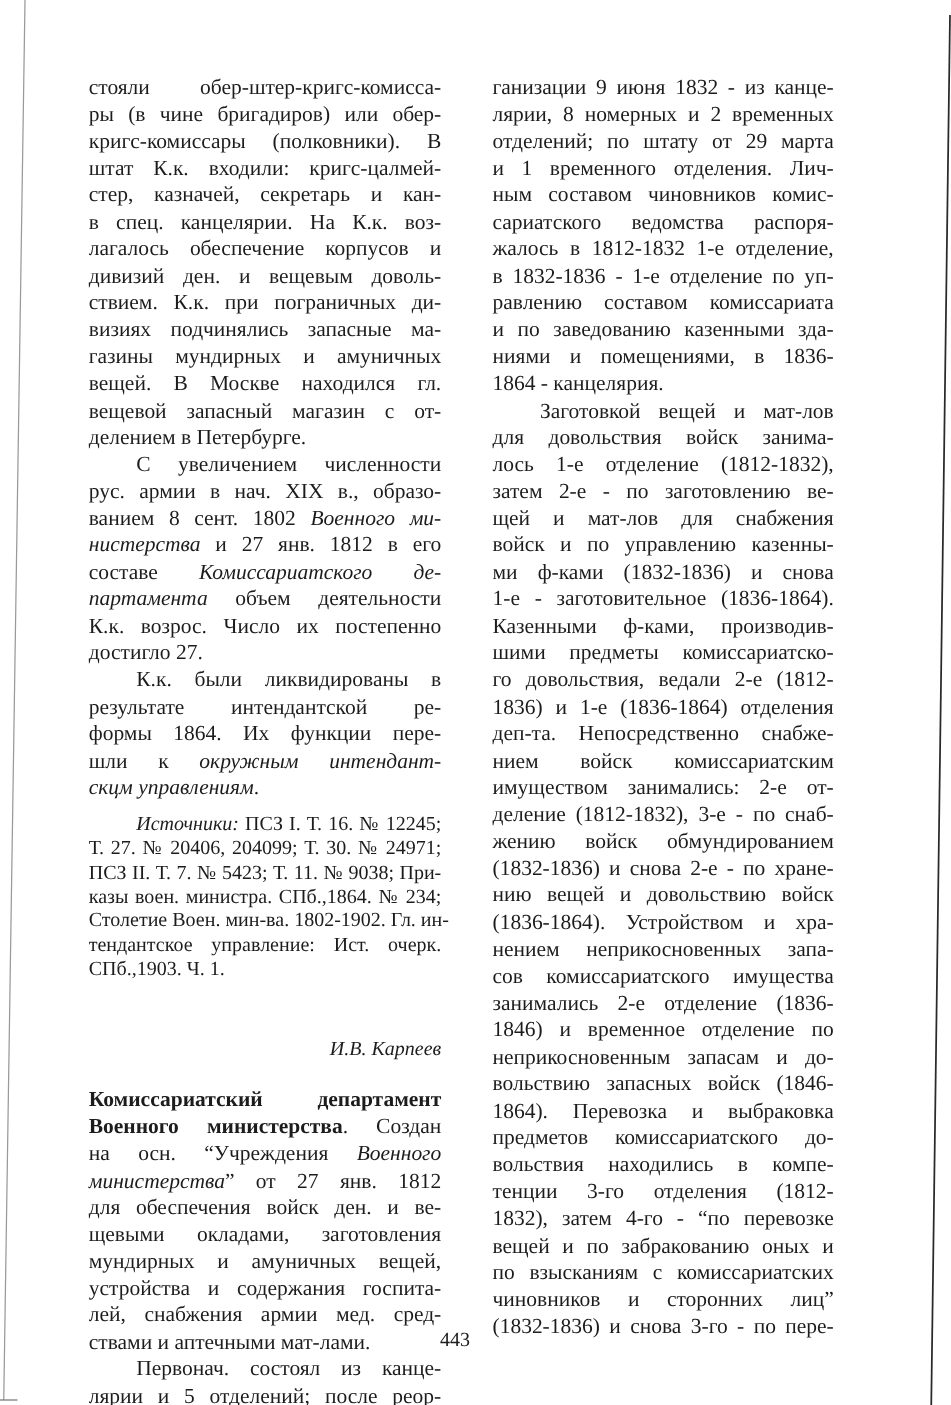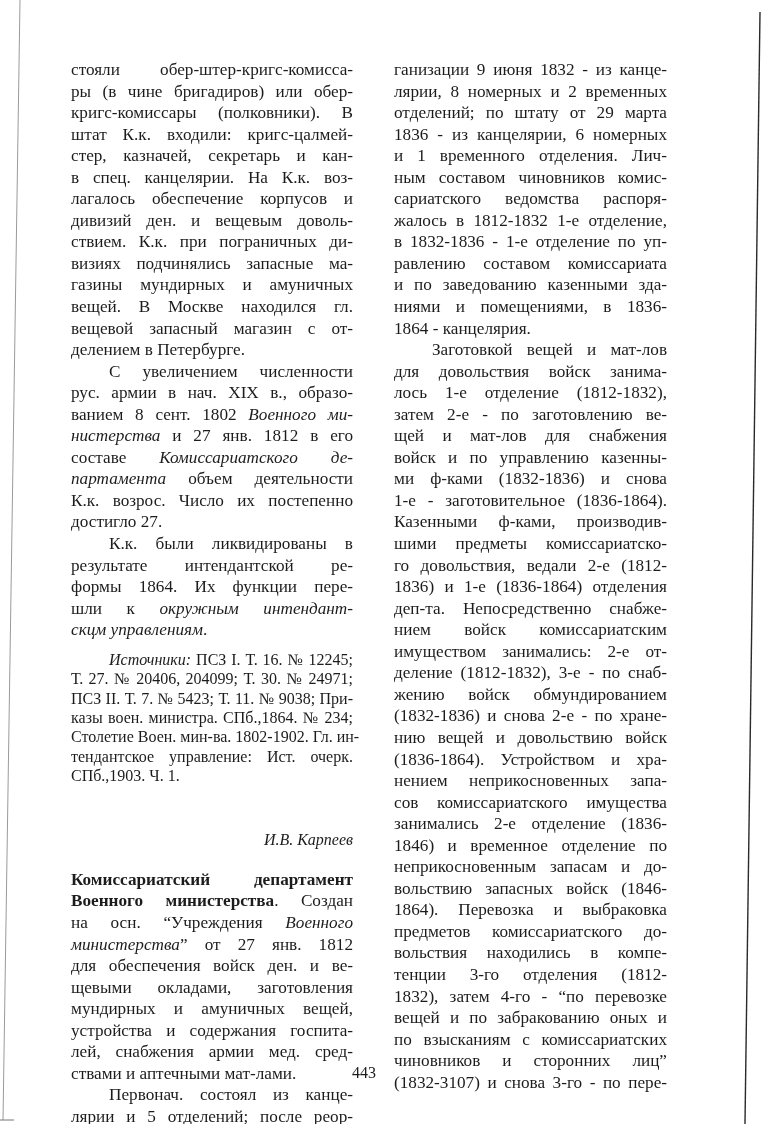--- a/index.html
+++ b/index.html
@@ -109,21 +109,20 @@
     <span class="ln indent">Первонач. состоял из канце-</span>
     <span class="ln">лярии и 5 отделений; после реор-</span>
   </div>
 </div>
 
 <div class="col right">
   <div id="rp1">
       <span class="ln">ганизации 9 июня 1832 - из канце-</span>
       <span class="ln">лярии, 8 номерных и 2 временных</span>
       <span class="ln">отделений; по штату от 29 марта</span>
-      <span class="ln">1836 - из канцелярии, 6 номерных</span>
       <span class="ln">и 1 временного отделения. Лич-</span>
       <span class="ln">ным составом чиновников комис-</span>
       <span class="ln">сариатского ведомства распоря-</span>
       <span class="ln">жалось в 1812-1832 1-е отделение,</span>
       <span class="ln">в 1832-1836 - 1-е отделение по уп-</span>
       <span class="ln">равлению составом комиссариата</span>
       <span class="ln">и по заведованию казенными зда-</span>
       <span class="ln">ниями и помещениями, в 1836-</span>
       <span class="ln last">1864 - канцелярия.</span>
     </div>
@@ -155,17 +154,17 @@
       <span class="ln">неприкосновенным запасам и до-</span>
       <span class="ln">вольствию запасных войск (1846-</span>
       <span class="ln">1864). Перевозка и выбраковка</span>
       <span class="ln">предметов комиссариатского до-</span>
       <span class="ln">вольствия находились в компе-</span>
       <span class="ln">тенции 3-го отделения (1812-</span>
       <span class="ln">1832), затем 4-го - “по перевозке</span>
       <span class="ln">вещей и по забракованию оных и</span>
       <span class="ln">по взысканиям с комиссариатских</span>
       <span class="ln">чиновников и сторонних лиц”</span>
-      <span class="ln">(1832-3107) и снова 3-го - по пере-</span>
+      <span class="ln">(1832-1836) и снова 3-го - по пере-</span>
     </div>
 </div>
 
 <div class="page-num">443</div>
 
 </body></html>

